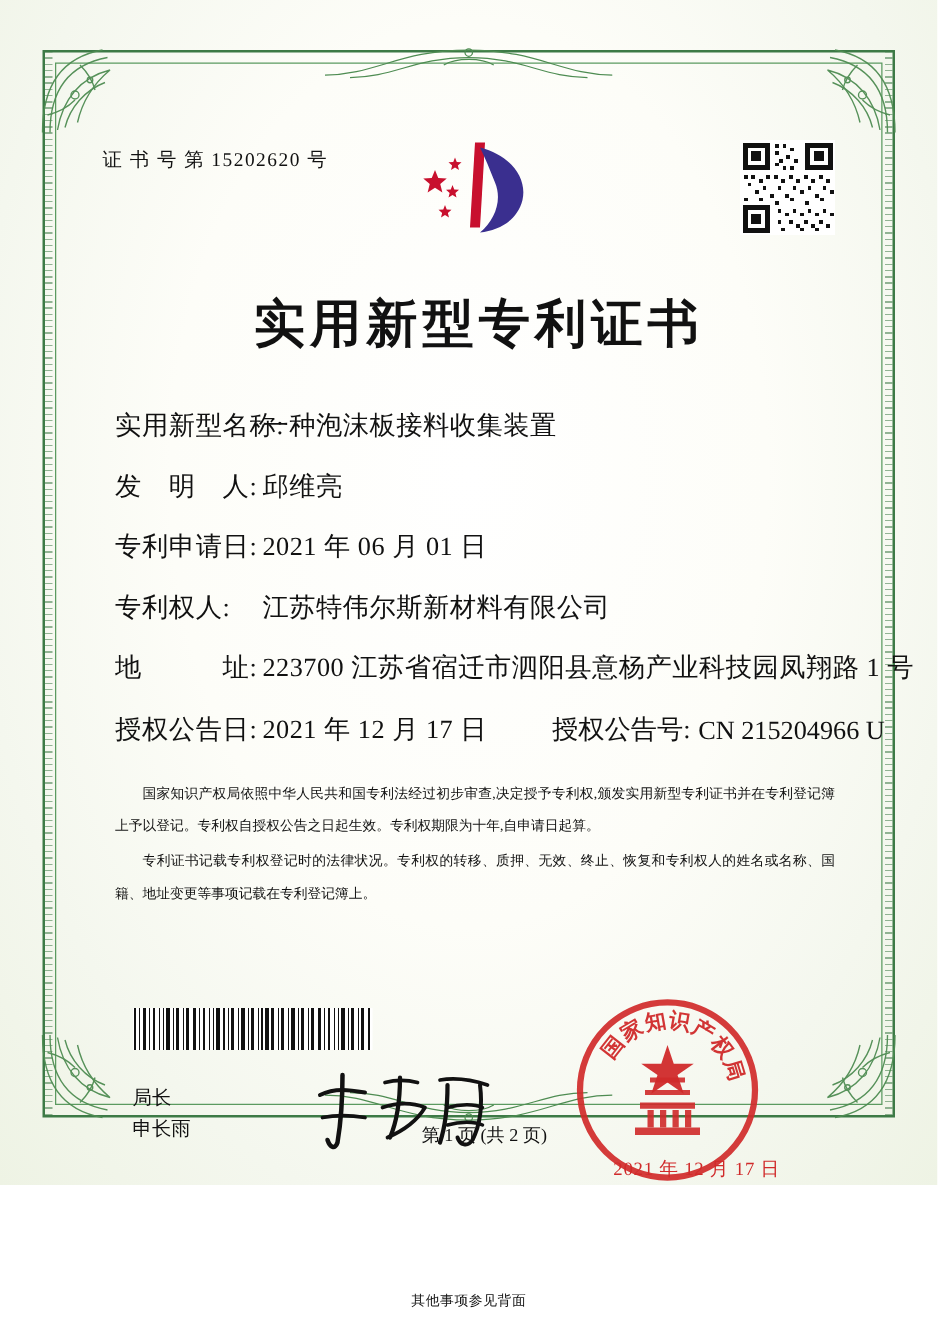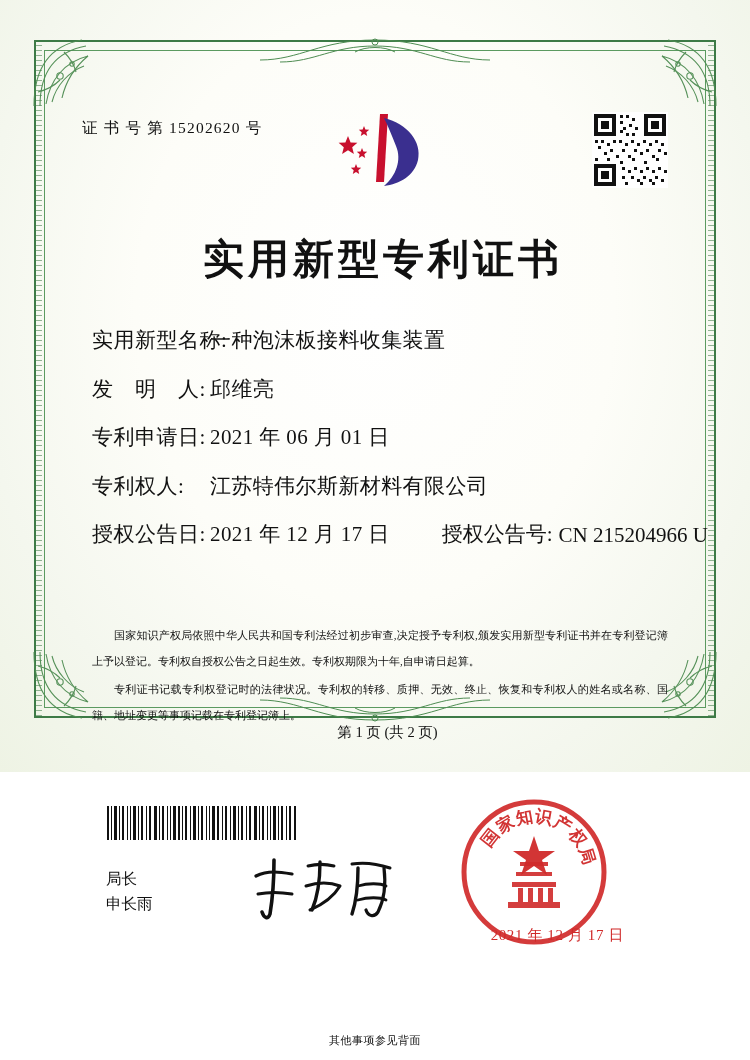--- a/index.html
+++ b/index.html
@@ -14,21 +14,21 @@
     color: #1a1a1a;
     position: relative;
     overflow: hidden;
   }
 
   
   .cert-page {
     position: absolute;
     left: 0; top: 0;
     width: 750px;
-    height: 772px;
+    height: 948px;
     background:
       radial-gradient(ellipse at 50% 40%, #ffffff 0%, #fdfdf8 45%, #f4f7ee 75%, #eef3e4 100%);
   }
 
   
   .frame-outer {
     position: absolute;
     left: 34px; top: 40px;
     right: 34px; bottom: 54px;
     border: 2px solid #3d7a46;
@@ -417,20 +417,24 @@
       <span class="field-value">邱维亮</span>
     </div>
     <div class="field-row">
       <span class="field-label">专利申请日:</span>
       <span class="field-value">2021 年 06 月 01 日</span>
     </div>
     <div class="field-row">
       <span class="field-label">专利权人:</span>
       <span class="field-value">江苏特伟尔斯新材料有限公司</span>
     </div>
+    <div class="field-row">
+      <span class="field-label">地　　　址:</span>
+      <span class="field-value">223700 江苏省宿迁市泗阳县意杨产业科技园凤翔路 1 号</span>
+    </div>
     <div class="field-row dual">
       <span class="field-label">授权公告日:</span>
       <span class="field-value">2021 年 12 月 17 日</span>
       <span class="field-label2">授权公告号:</span>
       <span class="field-value2">CN 215204966 U</span>
     </div>
   </div>
 
   <div class="paras">
     <p>国家知识产权局依照中华人民共和国专利法经过初步审查,决定授予专利权,颁发实用新型专利证书并在专利登记簿上予以登记。专利权自授权公告之日起生效。专利权期限为十年,自申请日起算。</p>

